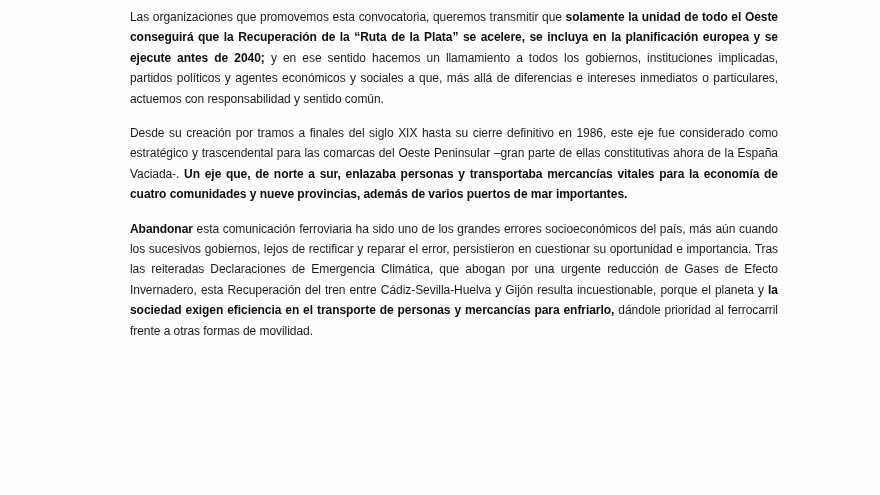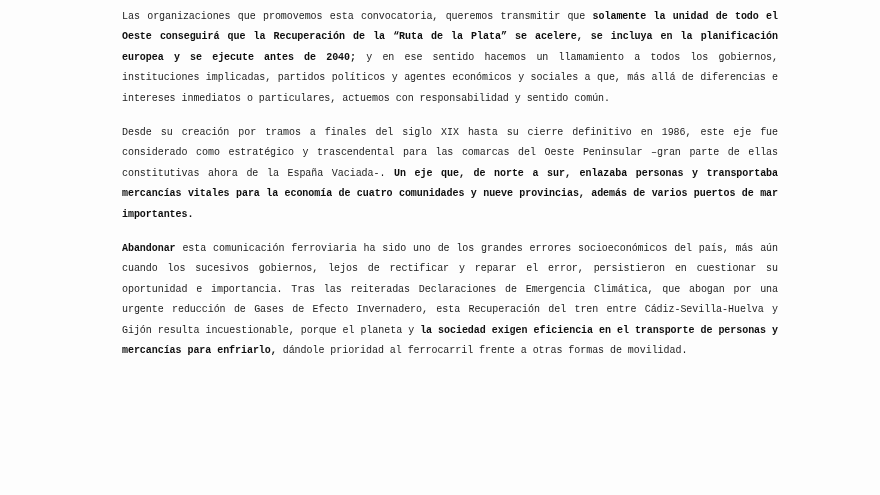--- a/index.html
+++ b/index.html
@@ -32,28 +32,27 @@
     font-size: 14.6px;
     line-height: 20.2px;
     font-weight: bold;
     text-align: justify;
     text-align-last: left;
     letter-spacing: 0.1px;
     margin: 0 0 14px 0;
     color: #121212;
   }
   .para {
-    font-size: 10px;
+    font-size: 12px;
     line-height: 20.4px;
     text-align: justify;
     text-align-last: left;
-    margin: 0 0 14px 0;
+    margin: 0 0 14px 8px;
     color: #1b1b1b;
     letter-spacing: -0.05px;
-    font-family: Liberation Mono, monospace;
   }
   .para b,
   .heading b {
     font-weight: bold;
     color: #0e0e0e;
   }
   .para .reg {
     font-weight: normal;
   }
   

